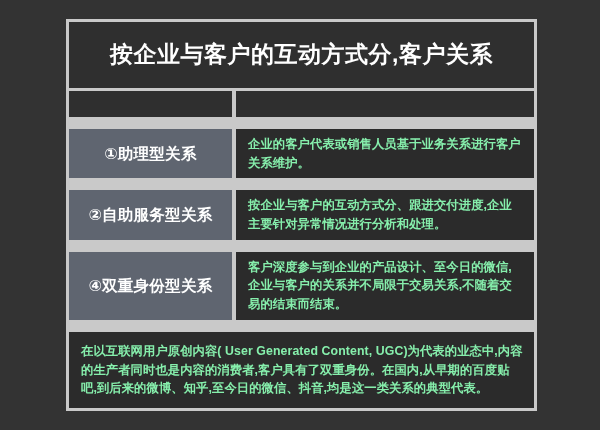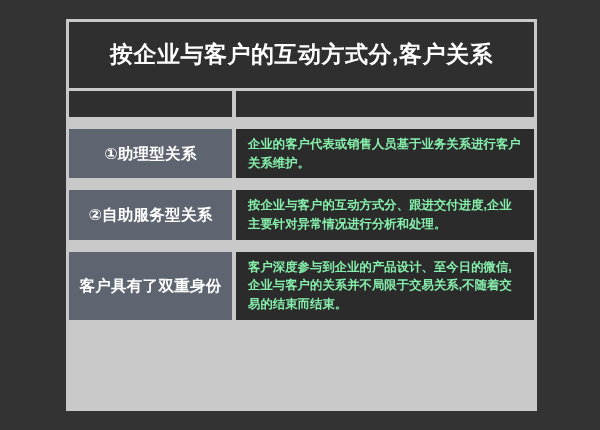--- a/index.html
+++ b/index.html
@@ -148,25 +148,28 @@
         <div class="cell-left">
           <div class="term">②自助服务型关系</div>
         </div>
         <div class="cell-right">
           <div class="desc">按企业与客户的互动方式分、跟进交付进度,企业主要针对异常情况进行分析和处理。</div>
         </div>
       </div>
 
       <div class="row r3">
         <div class="cell-left">
-          <div class="term">客户具有了双重身份</div>
+          <div class="term">④双重身份型关系</div>
         </div>
         <div class="cell-right">
           <div class="desc">客户深度参与到企业的产品设计、至今日的微信,企业与客户的关系并不局限于交易关系,不随着交易的结束而结束。</div>
         </div>
       </div>
 
       <div class="row r4">
+        <div class="cell-right">
+          <div class="desc">在以互联网用户原创内容( User Generated Content, UGC)为代表的业态中,内容的生产者同时也是内容的消费者,客户具有了双重身份。在国内,从早期的百度贴吧,到后来的微博、知乎,至今日的微信、抖音,均是这一类关系的典型代表。</div>
+        </div>
       </div>
 
     </div>
   </div>
 </div>
 
 </body></html>

